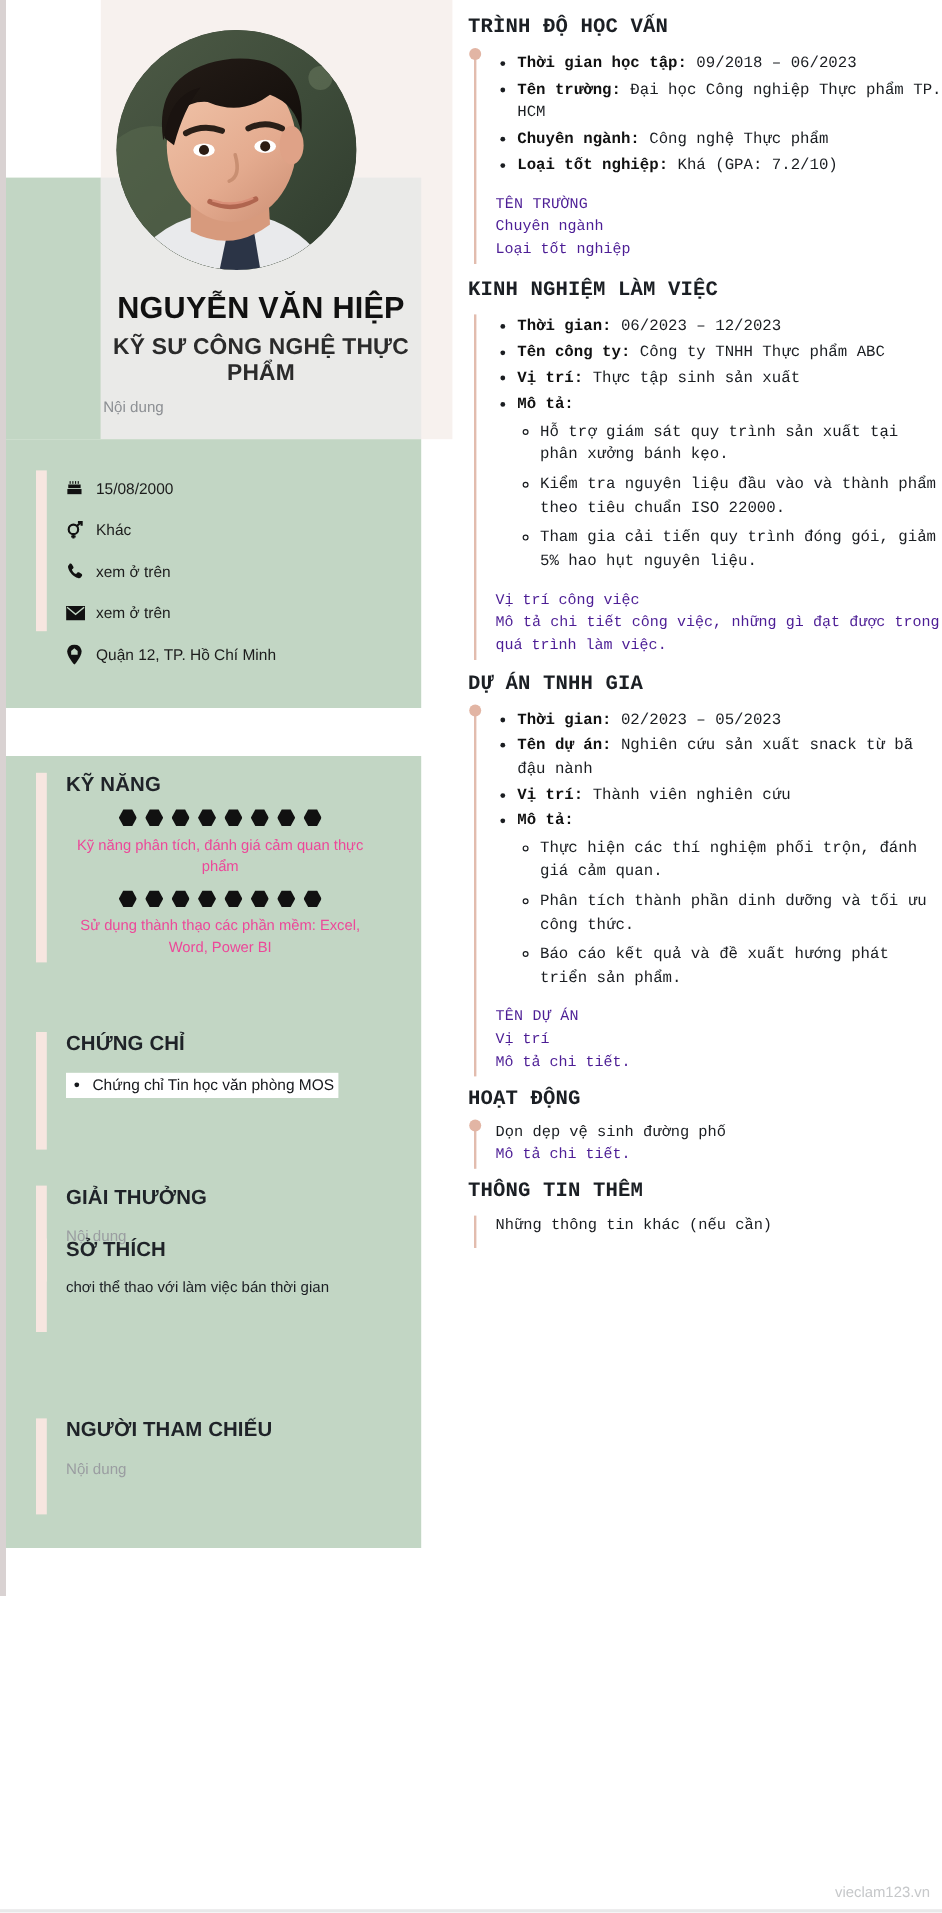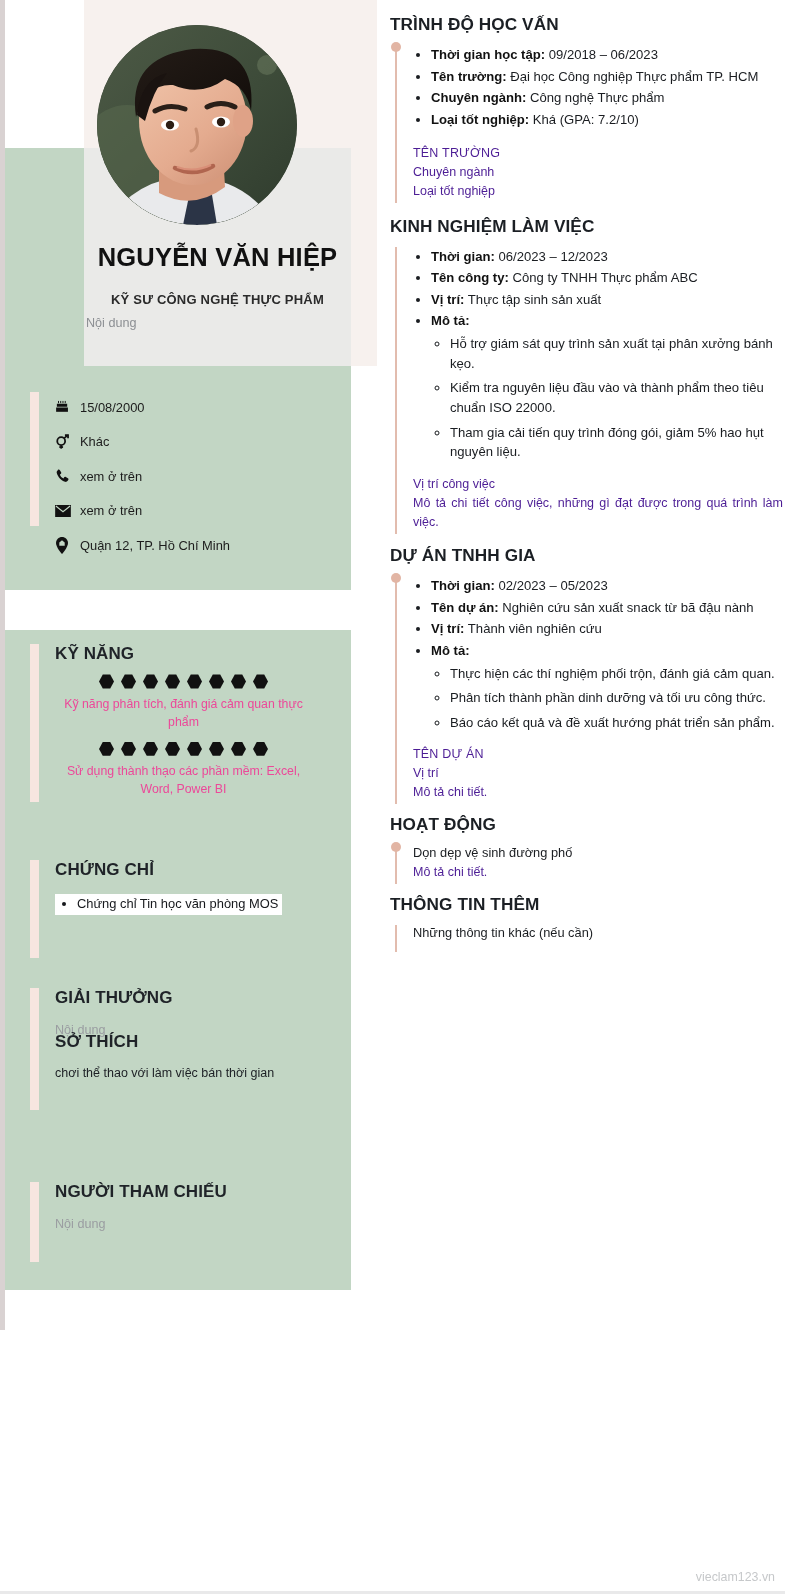--- a/index.html
+++ b/index.html
@@ -86,22 +86,22 @@
     z-index: 7;
   }
   .full-name {
     font-size: 25.5px;
     font-weight: bold;
     color: #111111;
     letter-spacing: .2px;
     line-height: 1.12;
   }
   .job-title {
-    margin-top: 20px;
-    font-size: 13px;
+    margin-top: 7px;
+    font-size: 19px;
     font-weight: bold;
     color: #2b2b2b;
     letter-spacing: .2px;
   }
   .intro-ph {
     margin-top: 9px;
     text-align: left;
     padding-left: 2px;
     font-size: 12.6px;
     color: #8c8f93;
@@ -198,21 +198,21 @@
     color: #1c1f24;
     margin-top: 14px;
   }
 
   
   .right-col {
     position: absolute;
     left: 390px; top: 0;
     width: 395px;
   }
-  .rsec { position: relative; padding: 0 0 0 0; }
+  .rsec { position: relative; padding: 0 0 0 0; font-family: Liberation Mono, monospace; }
   .rsec-title {
     font-size: 17.2px;
     font-weight: bold;
     color: #1b1f24;
     letter-spacing: .1px;
     margin: 0 0 4px 0;
   }
   .tl {
     position: relative;
     padding-left: 23px;

